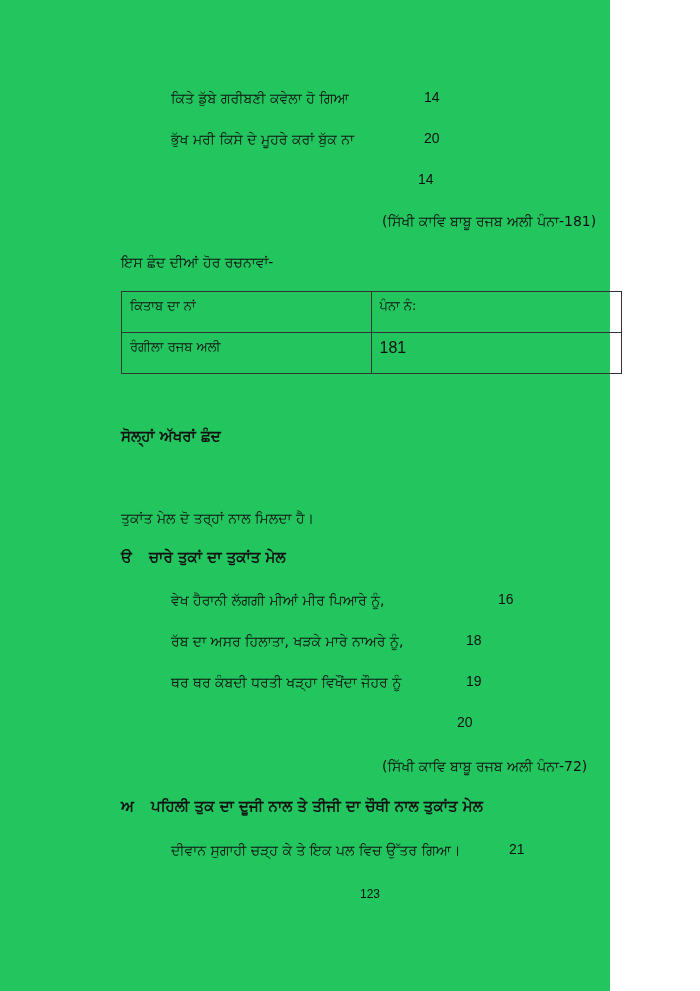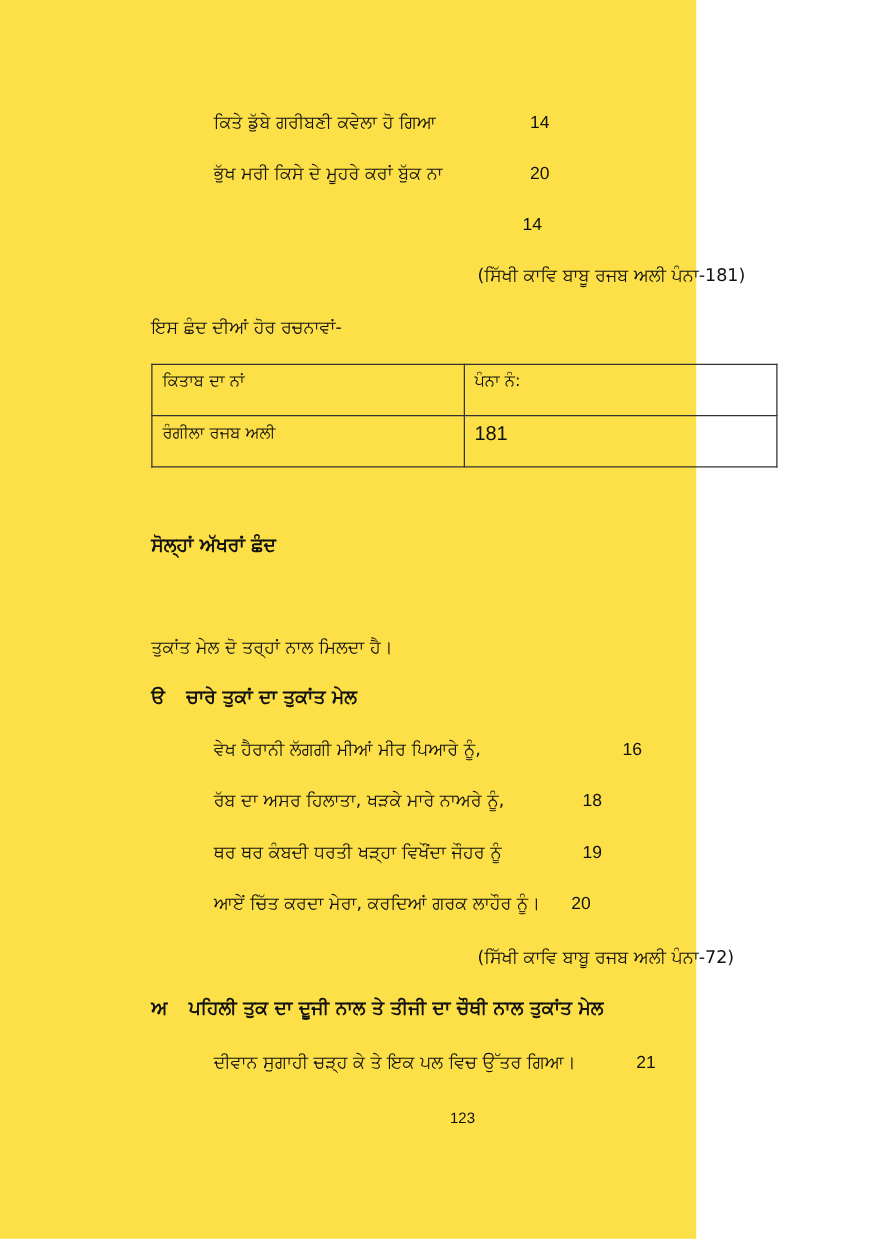--- a/index.html
+++ b/index.html
@@ -1,21 +1,21 @@
 <!DOCTYPE html>
 <html><head>
   <meta charset="utf-8">
   <style>
     html, body { margin: 0; padding: 0; background: #ffffff; }
     body {
       width: 700px; height: 991px; position: relative; overflow: hidden;
       font-family: "DejaVu Sans", "Liberation Sans", sans-serif;
       color: #111111;
     }
-    .page { position: absolute; left: 0; top: 0; width: 557px; height: 991px; background: #fde047; }
+    .page { position: absolute; left: 0; top: 0; width: 610px; height: 991px; background: #22c55e; }
     .abs { position: absolute; white-space: nowrap; }
     .txt { font-size: 14px; line-height: 20px; }
     .bold { font-weight: bold; font-size: 15px; }
     .num { font-family: Liberation Sans, sans-serif; font-size: 14px; }
     table.refs {
       position: absolute; left: 121px; top: 291px; width: 501px;
       border-collapse: collapse; font-size: 13px;
     }
     table.refs td {
       border: 1.5px solid #333333; height: 41px; vertical-align: top;
@@ -64,21 +64,20 @@
 
   <div class="abs txt" style="left:171px; top:590px;">ਵੇਖ ਹੈਰਾਨੀ ਲੱਗਗੀ ਮੀਆਂ ਮੀਰ ਪਿਆਰੇ ਨੂੰ,</div>
   <div class="abs num" style="left:466px; top:591px;margin-left:32px;">16</div>
 
   <div class="abs txt" style="left:171px; top:631px;">ਰੱਬ ਦਾ ਅਸਰ ਹਿਲਾਤਾ, ਖੜਕੇ ਮਾਰੇ ਨਾਅਰੇ ਨੂੰ,</div>
   <div class="abs num" style="left:466px; top:632px;">18</div>
 
   <div class="abs txt" style="left:171px; top:672px;">ਥਰ ਥਰ ਕੰਬਦੀ ਧਰਤੀ ਖੜ੍ਹਾ ਵਿਖੌਂਦਾ ਜੌਹਰ ਨੂੰ</div>
   <div class="abs num" style="left:466px; top:673px;">19</div>
 
-  <div class="abs txt" style="left:171px; top:713px;">ਆਏਂ ਚਿੱਤ ਕਰਦਾ ਮੇਰਾ, ਕਰਦਿਆਂ ਗਰਕ ਲਾਹੌਰ ਨੂੰ।</div>
   <div class="abs num" style="left:457px; top:714px;">20</div>
 
   <div class="abs txt" style="left:382px; top:756px;">(ਸਿੱਖੀ ਕਾਵਿ ਬਾਬੂ ਰਜਬ ਅਲੀ ਪੰਨਾ-72)</div>
 
   <div class="abs bold" style="left:121px; top:797px;">ਅ</div>
   <div class="abs bold" style="left:151px; top:797px;">ਪਹਿਲੀ ਤੁਕ ਦਾ ਦੂਜੀ ਨਾਲ ਤੇ ਤੀਜੀ ਦਾ ਚੌਥੀ ਨਾਲ ਤੁਕਾਂਤ ਮੇਲ</div>
 
   <div class="abs txt" style="left:171px; top:840px;">ਦੀਵਾਨ ਸੁਗਾਹੀ ਚੜ੍ਹ ਕੇ ਤੇ ਇਕ ਪਲ ਵਿਚ ਉੱਤਰ ਗਿਆ।</div>
   <div class="abs num" style="left:509px; top:841px;">21</div>
 

